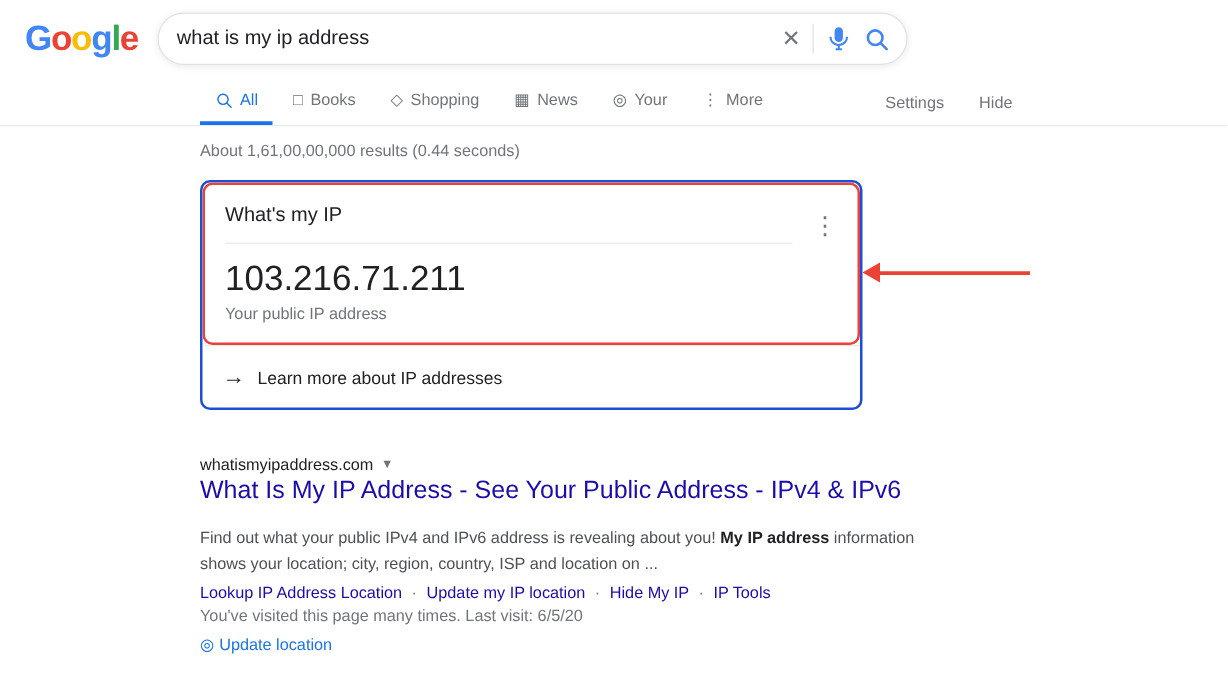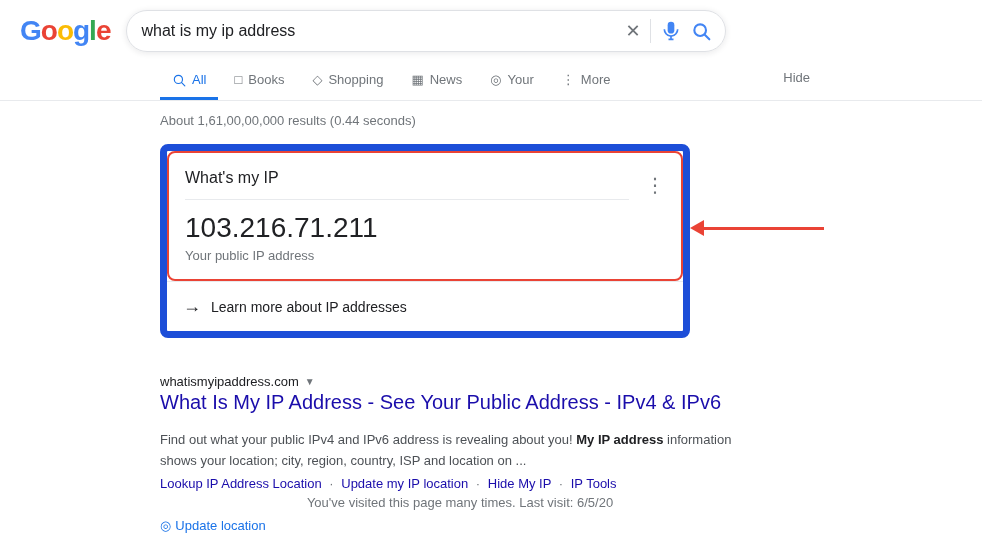--- a/index.html
+++ b/index.html
@@ -15,53 +15,53 @@
     .logo span:nth-child(5) { color: #34A853; }
     .logo span:nth-child(6) { color: #EA4335; }
 
     .search-bar-container { display: flex; align-items: center; flex: 1; max-width: 600px; border: 1px solid #dfe1e5; border-radius: 24px; padding: 8px 14px; gap: 10px; box-shadow: 0 1px 6px rgba(32,33,36,0.1); }
     .search-input { flex: 1; border: none; outline: none; font-size: 16px; color: #202124; background: transparent; }
     .search-icon-btn { cursor: pointer; background: none; border: none; display: flex; align-items: center; }
     .clear-icon { color: #70757a; cursor: pointer; font-size: 18px; }
     .divider-v { width: 1px; height: 24px; background: #dfe1e5; }
 
     
-    .nav-tabs { display: flex; align-items: flex-start; padding: 0 160px; border-bottom: 1px solid #e8eaed; gap: 4px; }
+    .nav-tabs { display: flex; align-items: center; padding: 0 160px; border-bottom: 1px solid #e8eaed; gap: 4px; }
     .nav-tab { display: flex; align-items: center; gap: 6px; padding: 10px 12px; font-size: 13px; color: #70757a; cursor: pointer; border-bottom: 3px solid transparent; text-decoration: none; white-space: nowrap; }
     .nav-tab.active { color: #1a73e8; border-bottom: 3px solid #1a73e8; }
     .nav-spacer { flex: 1; }
     .nav-right-link { font-size: 13px; color: #70757a; cursor: pointer; padding: 8px 12px; }
 
     
     .results-area { padding: 12px 160px; }
     .results-count { font-size: 13px; color: #70757a; margin-bottom: 16px; }
     .featured-title { font-size: 16px; color: #202124; font-weight: 400; margin-bottom: 12px; }
     .featured-divider { border: none; border-top: 1px solid #e8eaed; margin-bottom: 12px; }
     .ip-address { font-size: 28px; font-weight: 400; color: #202124; margin-bottom: 4px; }
     .ip-label { font-size: 13px; color: #70757a; }
     .three-dots { color: #70757a; font-size: 20px; cursor: pointer; margin-top: 4px; }
     .arrow-line { width: 120px; height: 3px; background: #EA4335; }
     .arrow-head { width: 0; height: 0; border-top: 8px solid transparent; border-bottom: 8px solid transparent; border-right: 14px solid #EA4335; }
 
     
     .learn-more { display: flex; align-items: center; gap: 10px; padding: 14px 16px; font-size: 14px; color: #202124; cursor: pointer; border-top: 1px solid #e8eaed; max-width: 530px; }
     .learn-more-arrow { color: #202124; font-size: 18px; }
-    .featured-outer { border: 7px solid #1d4ed8; border-radius: 8px; max-width: 530px; margin-bottom: 12px; overflow: hidden; }
+    .featured-outer { border: 2px solid #1d4ed8; border-radius: 8px; max-width: 530px; margin-bottom: 12px; overflow: hidden; }
 
     
     .search-result { max-width: 600px; }
     .result-site { display: flex; align-items: center; gap: 6px; margin-bottom: 2px; font-size: 13px; color: #202124; margin-top: 36px; }
     .result-dropdown { color: #70757a; font-size: 10px; cursor: pointer; }
     .result-title { font-size: 20px; color: #1a0dab; cursor: pointer; margin-bottom: 16px; }
     .result-snippet { font-size: 13px; color: #4d5156; line-height: 1.6; margin-bottom: 4px; }
     .result-snippet b { color: #202124; }
     .result-links { font-size: 13px; color: #1a0dab; margin-bottom: 4px; }
     .result-links a { cursor: pointer; text-decoration: none; }
     .result-links .dot { color: #70757a; margin: 0 4px; }
-    .result-visited { font-size: 13px; color: #70757a; text-align: center; }
+    .result-visited { font-size: 13px; color: #70757a; }
 
     
     .update-location { font-size: 13px; color: #1a73e8; cursor: pointer; display: inline-flex; align-items: center; gap: 4px; margin-top: 8px; }
   </style>
 </head>
 <body>
 
 <div class="header">
   <div class="logo">
     <span>G</span><span>o</span><span>o</span><span>g</span><span>l</span><span>e</span>
@@ -107,20 +107,21 @@
   </a>
   <a class="nav-tab">
     <span>◎</span>
     <span>Your</span>
   </a>
   <a class="nav-tab">
     <span>⋮</span>
     <span>More</span>
   </a>
   <div class="nav-spacer"></div>
+  <span class="nav-right-link">Settings</span>
   <span class="nav-right-link">Hide</span>
 </div>
 
 <div class="results-area">
   <div class="results-count">About 1,61,00,00,000 results (0.44 seconds)</div>
 
   <div class="featured-outer">
     <div style="display:flex; align-items:flex-start; gap:16px; padding:16px; border: 2px solid #EA4335; border-radius: 8px; position:relative;">
       <div style="flex:1;">
         <div class="featured-title">What's my IP</div>

